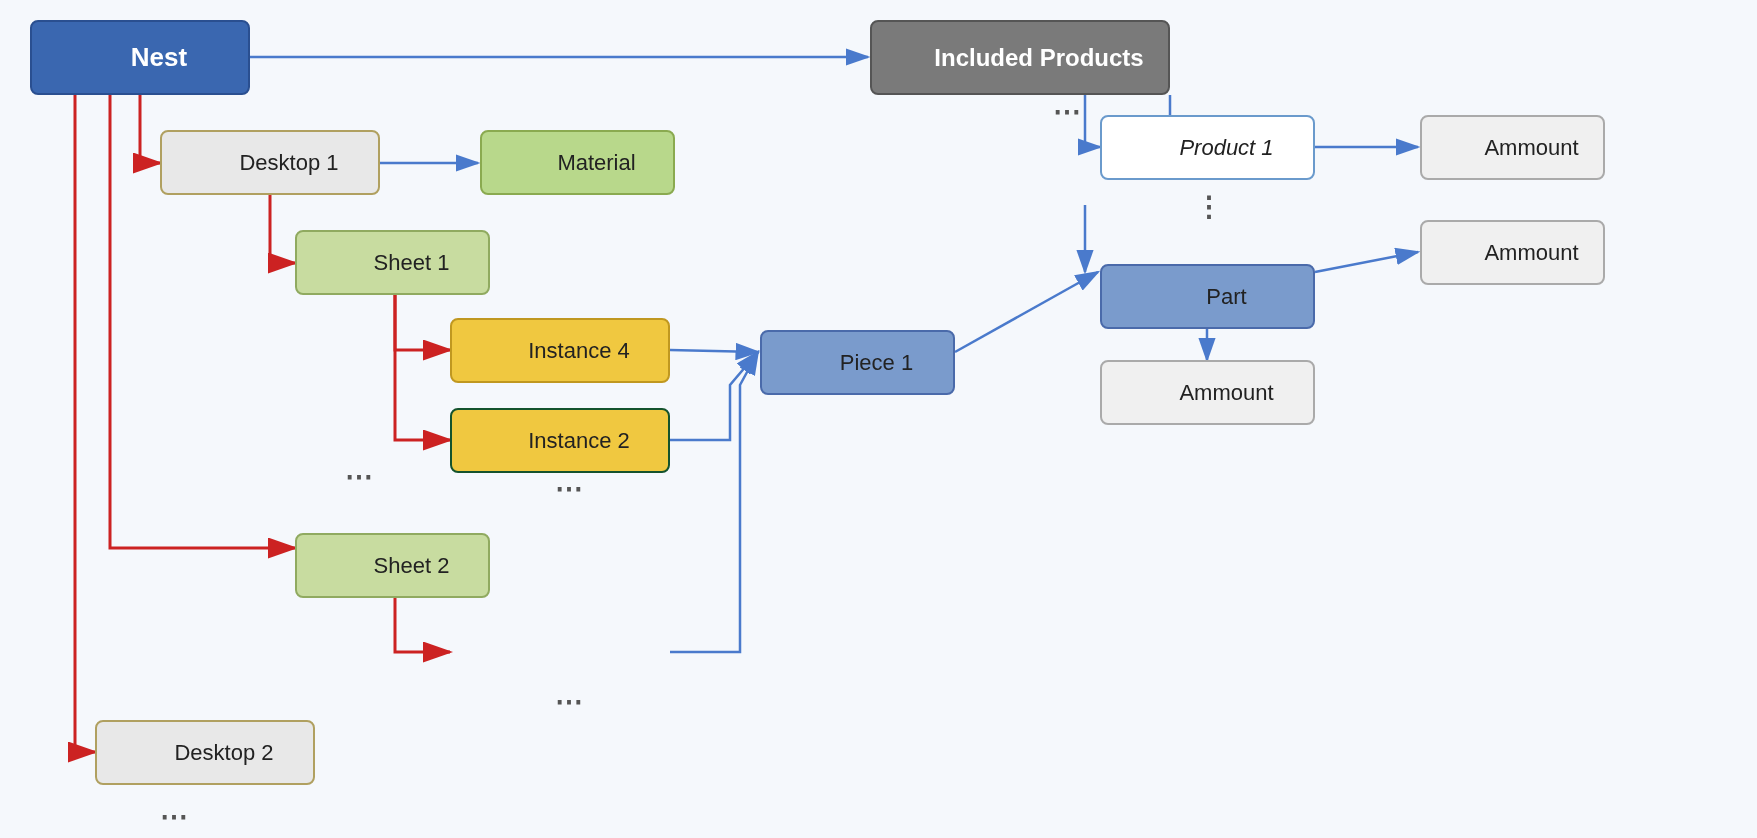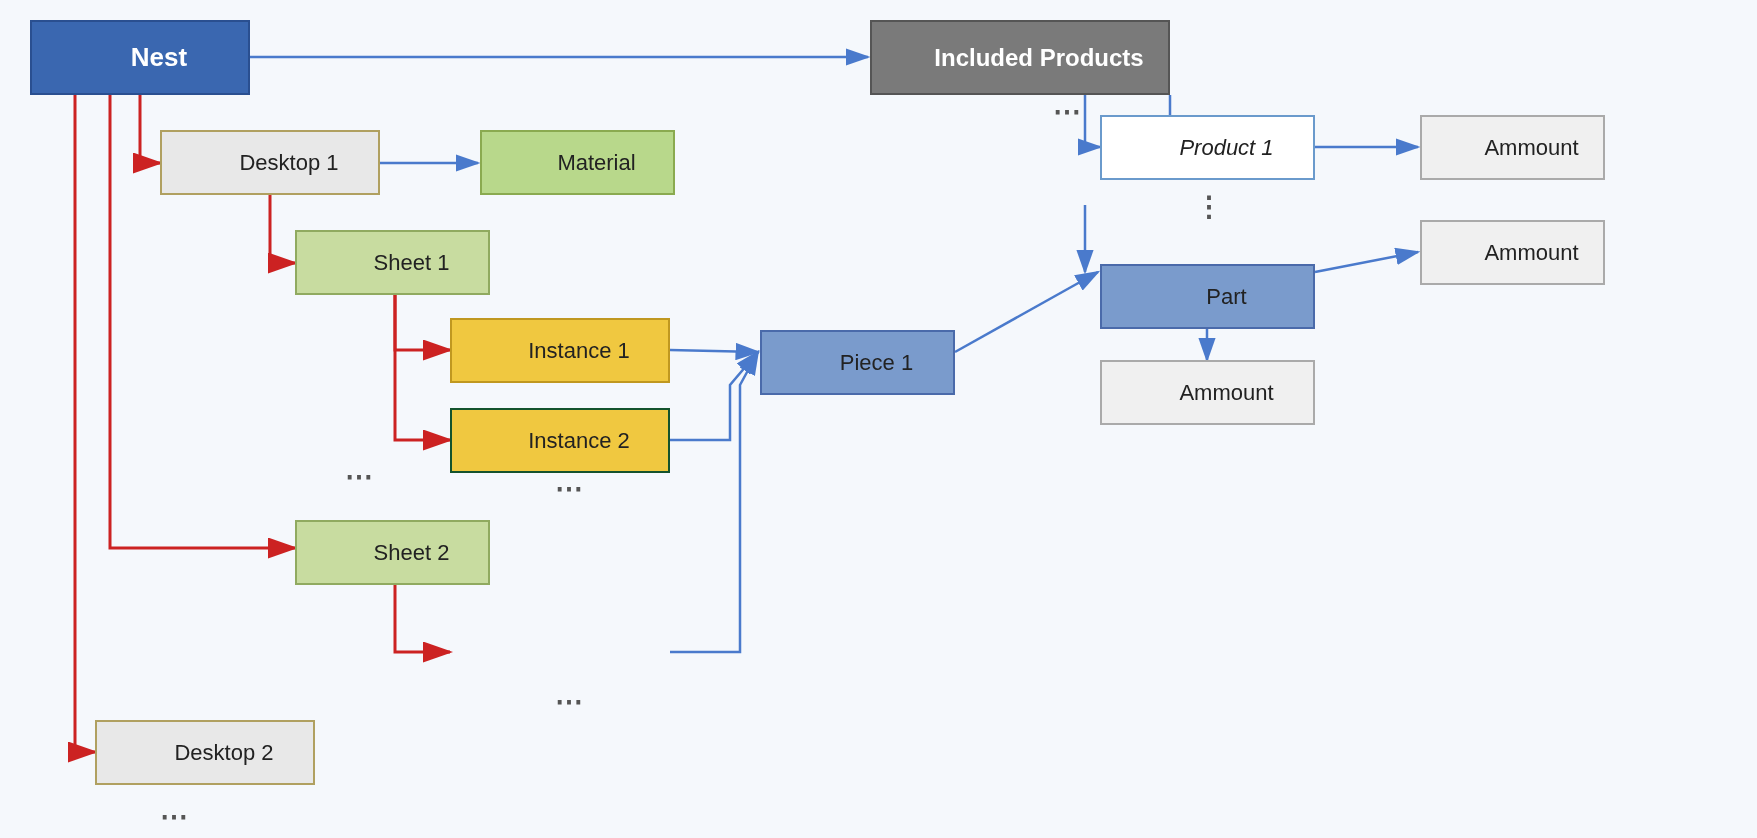--- a/index.html
+++ b/index.html
@@ -17,21 +17,21 @@
       height: 838px;
     }
     .node {
       position: absolute;
       display: flex;
       align-items: center;
       justify-content: center;
       font-size: 22px;
       font-weight: 500;
       border: 2px solid #888;
-      border-radius: 0;
+      border-radius: 8px;
       text-align: center;
       padding-left: 38px;
     }
     
     .arrows-svg {
       position: absolute;
       top: 0; left: 0;
       width: 1757px;
       height: 838px;
       pointer-events: none;
@@ -116,30 +116,30 @@
 
   <div class="node" style="left:480px;top:130px;width:195px;height:65px;background:#b8d88b;color:#222;border:2px solid #8aaa50;">
     <span>Material</span>
   </div>
 
   <div class="node" style="left:295px;top:230px;width:195px;height:65px;background:#c8dca0;color:#222;border:2px solid #90aa60;">
     <span>Sheet 1</span>
   </div>
 
   <div class="node" style="left:450px;top:318px;width:220px;height:65px;background:#f0c840;color:#222;border:2px solid #c09820;">
-    <span>Instance 1</span>
+    <span>Instance 4</span>
   </div>
 
   <div class="node" style="left:450px;top:408px;width:220px;height:65px;background:#f0c840;color:#222;border:2px solid #14532d;">
     <span>Instance 2</span>
   </div>
 
   <div class="dots" style="left:555px;top:472px;">⋯</div>
 
-  <div class="node" style="left:295px;top:520px;width:195px;height:65px;background:#c8dca0;color:#222;border:2px solid #90aa60;">
+  <div class="node" style="left:295px;top:533px;width:195px;height:65px;background:#c8dca0;color:#222;border:2px solid #90aa60;">
     <span>Sheet 2</span>
   </div>
 
   <div class="dots" style="left:345px;top:460px;">⋯</div>
 
 
   <div class="dots" style="left:555px;top:685px;">⋯</div>
 
   <div class="node" style="left:95px;top:720px;width:220px;height:65px;background:#e8e8e8;color:#222;border:2px solid #b0a060;">
     <span>Desktop 2</span>

